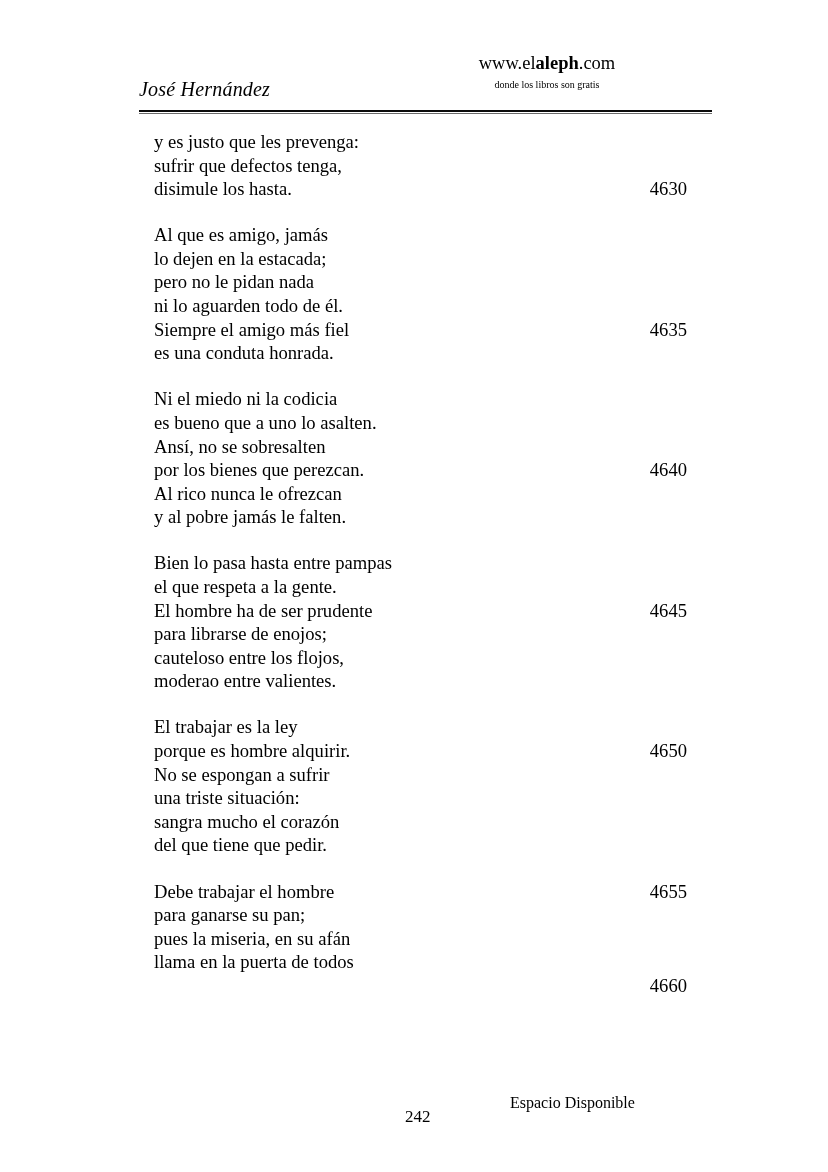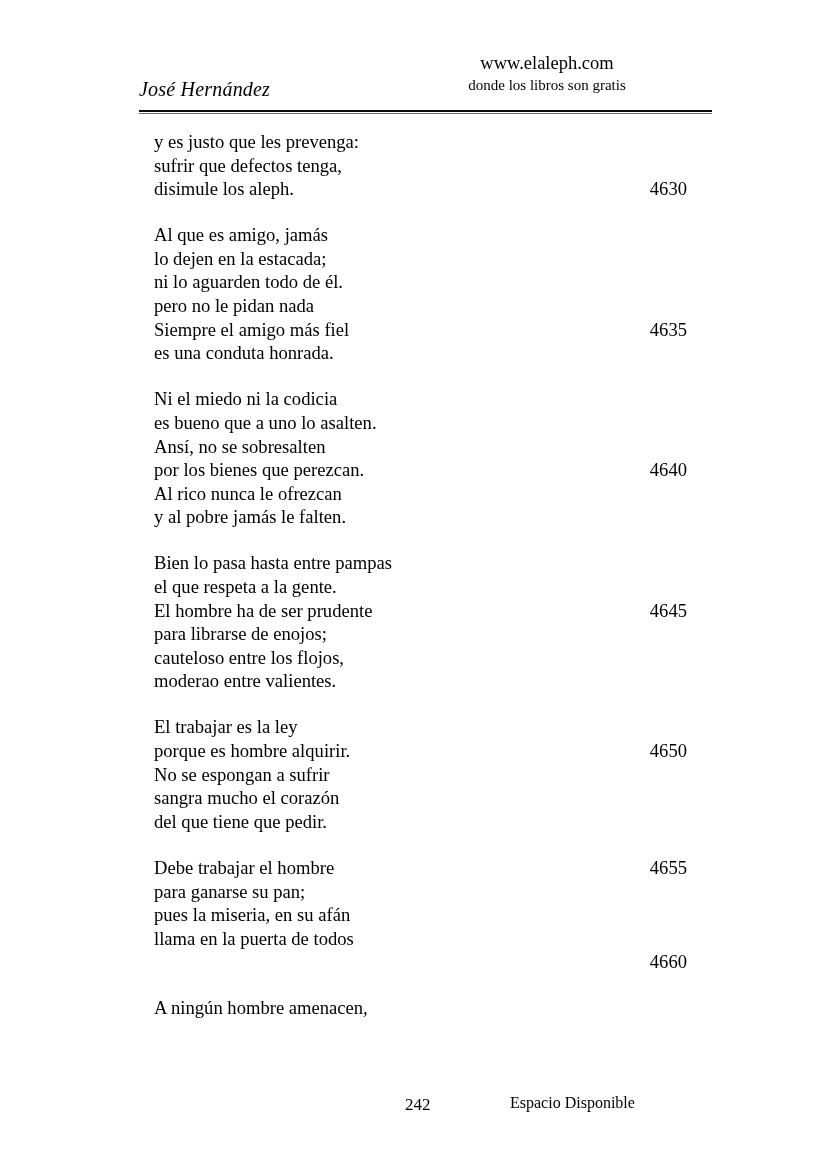--- a/index.html
+++ b/index.html
@@ -47,24 +47,24 @@
     top: 0;
     width: 330px;
     text-align: center;
   }
   .site-url {
     font-size: 18.5px;
     line-height: 23px;
     white-space: nowrap;
   }
   .site-url .brand-strong {
-    font-weight: normal;
+    font-weight: bold;
   }
   .site-tagline {
-    font-size: 15px;
+    font-size: 10px;
     line-height: 20px;
     white-space: nowrap;
   }
 
   
   .header-rule {
     position: absolute;
     left: 139px;
     top: 110px;
     width: 573px;
@@ -124,21 +124,21 @@
   .page-footer {
     position: absolute;
     left: 139px;
     top: 1092px;
     width: 573px;
     height: 30px;
   }
   .folio {
     position: absolute;
     left: 266px;
-    top: 0;
+    top: 12px;
     font-size: 17px;
     line-height: 26px;
     white-space: nowrap;
   }
   .footer-note {
     position: absolute;
     left: 371px;
     top: -2px;
     font-size: 16px;
     line-height: 26px;
@@ -167,36 +167,36 @@
 
   <div class="poem" id="poem-body">
       <div class="stanza">
         <div class="verse-row">
           <span class="verse-text">y es justo que les prevenga:</span>
         </div>
         <div class="verse-row">
           <span class="verse-text">sufrir que defectos tenga,</span>
         </div>
         <div class="verse-row">
-          <span class="verse-text">disimule los aleph.</span>
+          <span class="verse-text">disimule los hasta.</span>
           <span class="verse-number">4630</span>
         </div>
       </div>
       <div class="stanza">
         <div class="verse-row">
           <span class="verse-text">Al que es amigo, jamás</span>
         </div>
         <div class="verse-row">
           <span class="verse-text">lo dejen en la estacada;</span>
         </div>
         <div class="verse-row">
+          <span class="verse-text">pero no le pidan nada</span>
+        </div>
+        <div class="verse-row">
           <span class="verse-text">ni lo aguarden todo de él.</span>
-        </div>
-        <div class="verse-row">
-          <span class="verse-text">pero no le pidan nada</span>
         </div>
         <div class="verse-row">
           <span class="verse-text">Siempre el amigo más fiel</span>
           <span class="verse-number">4635</span>
         </div>
         <div class="verse-row">
           <span class="verse-text">es una conduta honrada.</span>
         </div>
       </div>
       <div class="stanza">
@@ -246,20 +246,23 @@
           <span class="verse-text">El trabajar es la ley</span>
         </div>
         <div class="verse-row">
           <span class="verse-text">porque es hombre alquirir.</span>
           <span class="verse-number">4650</span>
         </div>
         <div class="verse-row">
           <span class="verse-text">No se espongan a sufrir</span>
         </div>
         <div class="verse-row">
+          <span class="verse-text">una triste situación:</span>
+        </div>
+        <div class="verse-row">
           <span class="verse-text">sangra mucho el corazón</span>
         </div>
         <div class="verse-row">
           <span class="verse-text">del que tiene que pedir.</span>
         </div>
       </div>
       <div class="stanza">
         <div class="verse-row">
           <span class="verse-text">Debe trabajar el hombre</span>
           <span class="verse-number">4655</span>
@@ -268,25 +271,20 @@
           <span class="verse-text">para ganarse su pan;</span>
         </div>
         <div class="verse-row">
           <span class="verse-text">pues la miseria, en su afán</span>
         </div>
         <div class="verse-row">
           <span class="verse-text">llama en la puerta de todos</span>
         </div>
         <div class="verse-row">
           <span class="verse-number">4660</span>
-        </div>
-      </div>
-      <div class="stanza">
-        <div class="verse-row">
-          <span class="verse-text">A ningún hombre amenacen,</span>
         </div>
       </div>
     </div>
 
   <div class="page-footer">
     <div class="folio">242</div>
     <div class="footer-note">Espacio Disponible</div>
   </div>
 
 </div>

